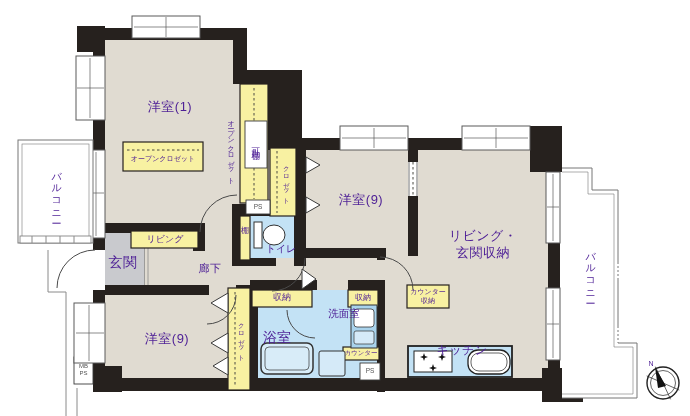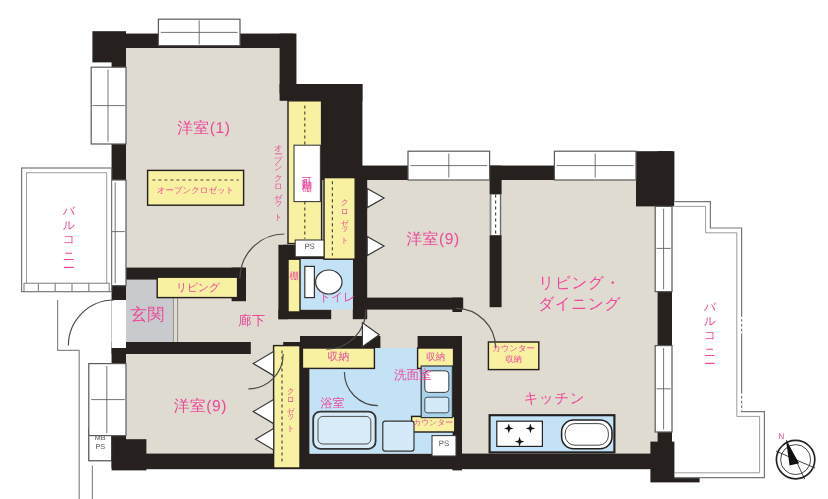--- a/index.html
+++ b/index.html
@@ -12,21 +12,21 @@
   .ybox{fill:var(--storage_yellow);stroke:#26211e;stroke-width:1.2;}
   .wroom{fill:var(--water_blue);}
   .whitebox{fill:#fff;stroke:#3a3a3a;stroke-width:0.9;}
   .win{fill:#fff;stroke:#5a5a5a;stroke-width:1;}
   .winline{stroke:#5a5a5a;stroke-width:0.7;}
   .arc{stroke:#4a4a4a;stroke-width:1;fill:none;}
   .chev{fill:#fff;stroke:#3a3a3a;stroke-width:1;}
   .dash{stroke:#4a4a42;stroke-width:1;stroke-dasharray:2.5 2.5;fill:none;}
   .thin{stroke:#8a8a8a;stroke-width:1;fill:none;}
   .fix{stroke:#333;fill:#fff;}
-  .lb{position:absolute;transform:translate(-50%,-50%);color:#ec4899;
+  .lb{position:absolute;transform:translate(-50%,-50%);color:#4c1d95;
       white-space:pre-line;text-align:center;line-height:1.3;letter-spacing:0.5px;}
   .v{writing-mode:vertical-rl;text-orientation:upright;letter-spacing:2px;line-height:1;}
   .sm{letter-spacing:0;}
 </style>
 </head>
 <body>
 
 <div class="plan" style="--wall: #26211e; --floor: #e0dbd1; --storage_yellow: #f8f1a2; --water_blue: #c3e2f5; --entrance_gray: #c9cace; --fixture_blue: #d5eaf8;">
 <svg width="690" height="416" viewBox="0 0 690 416">
 
@@ -203,34 +203,34 @@
     <line x1="646.7" y1="375.9" x2="679.3" y2="390.1" stroke="#222" stroke-width="0.7"></line>
     <polygon points="655,367 666,386 658,388" fill="#111"></polygon>
   </g>
 </svg>
 
 <div>
   <span class="lb" style="left:170px;top:107px;font-size:13px">洋室(1)</span>
   <span class="lb" style="left:361px;top:200px;font-size:13px">洋室(9)</span>
   <span class="lb" style="left:167px;top:339px;font-size:13px">洋室(9)</span>
   <span class="lb" style="left:483px;top:245px;font-size:13px">リビング・
-ダイニング</span>
-  <span class="lb" style="left:462px;top:333px;font-size:12px">キッチン</span>
+玄関収納</span>
+  <span class="lb" style="left:462px;top:351px;font-size:12px">キッチン</span>
   <span class="lb" style="left:123px;top:262px;font-size:14px">玄関</span>
   <span class="lb sm" style="left:165px;top:240px;font-size:9px">リビング</span>
   <span class="lb" style="left:210px;top:268px;font-size:11px">廊下</span>
   <span class="lb sm" style="left:281px;top:248px;font-size:10px">トイレ</span>
   <span class="lb sm" style="left:245px;top:231px;font-size:8px">棚</span>
   <span class="lb v" style="left:256px;top:144px;font-size:8.5px">可動棚</span>
   <span class="lb v sm" style="left:231px;top:148px;font-size:7px;letter-spacing:0">オープンクロゼット</span>
   <span class="lb sm" style="left:163px;top:159px;font-size:7px">オープンクロゼット</span>
   <span class="lb v sm" style="left:286px;top:181px;font-size:6.5px;letter-spacing:0.5px">クロゼット</span>
   <span class="lb v sm" style="left:241px;top:338px;font-size:6.5px;letter-spacing:0.5px">クロゼット</span>
   <span class="lb sm" style="left:344px;top:314px;font-size:10.5px">洗面室</span>
-  <span class="lb sm" style="left:277px;top:337px;font-size:10px">浴室</span>
+  <span class="lb sm" style="left:277px;top:337px;font-size:14px">浴室</span>
   <span class="lb sm" style="left:282px;top:298px;font-size:9px">収納</span>
   <span class="lb sm" style="left:363px;top:298px;font-size:8px">収納</span>
   <span class="lb sm" style="left:361px;top:353px;font-size:6.5px">カウンター</span>
   <span class="lb sm" style="left:428px;top:296px;font-size:7px;line-height:1.35">カウンター
 収納</span>
   <span class="lb v" style="left:56px;top:192px;font-size:10px">バルコニー</span>
   <span class="lb v" style="left:590px;top:272px;font-size:10px">バルコニー</span>
   <span class="lb sm" style="left:258px;top:207px;font-size:6.5px;color:#555">PS</span>
   <span class="lb sm" style="left:370px;top:371px;font-size:6.5px;color:#555">PS</span>
   <span class="lb sm" style="left:83.5px;top:370px;font-size:6px;line-height:1.2;color:#555">MB

